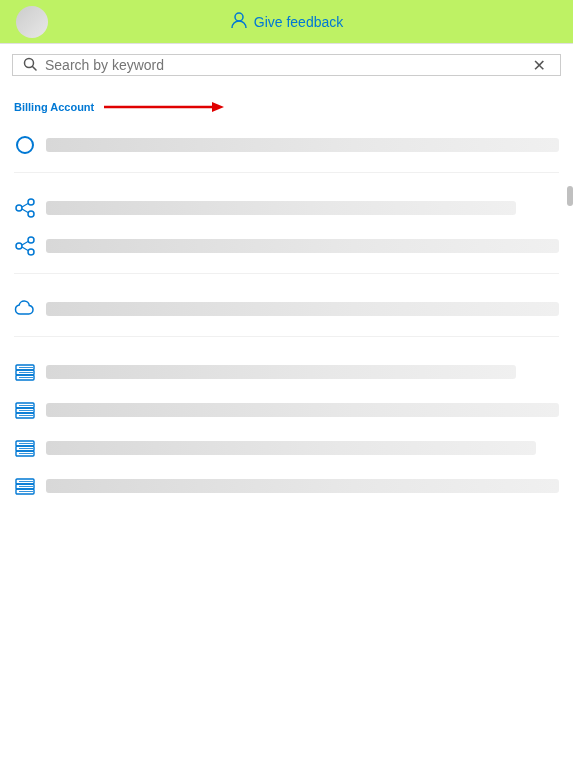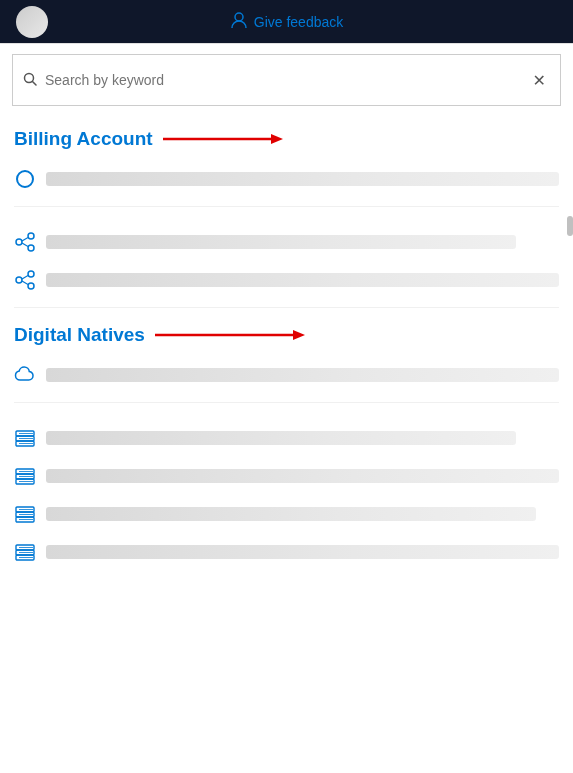--- a/index.html
+++ b/index.html
@@ -12,21 +12,21 @@
       overflow-x: hidden;
     }
 
     .top-bar {
       display: flex;
       align-items: center;
       justify-content: center;
       padding: 8px 16px;
       border-bottom: 1px solid #e0e0e0;
       height: 44px;
-      background: #0f172a;
+      background: #bef264;
     }
 
     .top-bar-avatar {
       width: 32px;
       height: 32px;
       border-radius: 50%;
       background: linear-gradient(135deg, #ccc 0%, #e8e8e8 100%);
       position: absolute;
       left: 16px;
       top: 6px;
@@ -47,21 +47,21 @@
     .give-feedback-btn .person-icon {
       font-size: 16px;
     }
 
     .search-bar {
       display: flex;
       align-items: center;
       border: 1px solid #ccc;
       margin: 10px 12px;
       padding: 6px 10px;
-      height: 52px;
+      height: 22px;
     }
 
     .search-icon {
       color: #555;
       font-size: 14px;
       margin-right: 8px;
     }
 
     .search-input {
       border: none;
@@ -89,21 +89,21 @@
       background: #c0c0c0;
       border-radius: 3px;
     }
 
     .section {
       padding: 12px 14px 4px 14px;
     }
 
     .section-title {
       color: #0078d4;
-      font-size: 19px;
+      font-size: 11px;
       font-weight: 600;
       margin-bottom: 10px;
       display: flex;
       align-items: center;
       gap: 10px;
     }
 
     .arrow {
       display: inline-flex;
       align-items: center;
@@ -229,29 +229,20 @@
           <line x1="8" y1="11" x2="14" y2="14.5" stroke="#0078d4" stroke-width="1.2"></line>
         </svg>
       </span>
       <div class="item-bar" style="width: 320px;"></div>
     </div>
   </div>
 
   <div class="divider"></div>
 
   <div class="section">
-    <div class="section-title">
-      <span>Digital Natives</span>
-      <span class="arrow">
-        <svg width="150" height="18" viewBox="0 0 150 18">
-          <line x1="0" y1="9" x2="138" y2="9" stroke="#e00000" stroke-width="2.5"></line>
-          <polygon points="138,4 150,9 138,14" fill="#e00000"></polygon>
-        </svg>
-      </span>
-    </div>
     <div class="section-item">
       <span class="item-icon">
         <svg width="22" height="18" viewBox="0 0 22 18" fill="none">
           <path d="M6 14c-2.5 0-4.5-2-4.5-4.5 0-2.2 1.6-4 3.7-4.4C5.5 2.9 7.6 1 10.2 1c2.7 0 4.9 2 5.1 4.6C17.5 6 19 7.7 19 9.8c0 2.3-1.9 4.2-4.2 4.2H6z" stroke="#0078d4" stroke-width="1.5" fill="none"></path>
         </svg>
       </span>
       <div class="item-bar" style="width: 150px;"></div>
     </div>
   </div>
 

